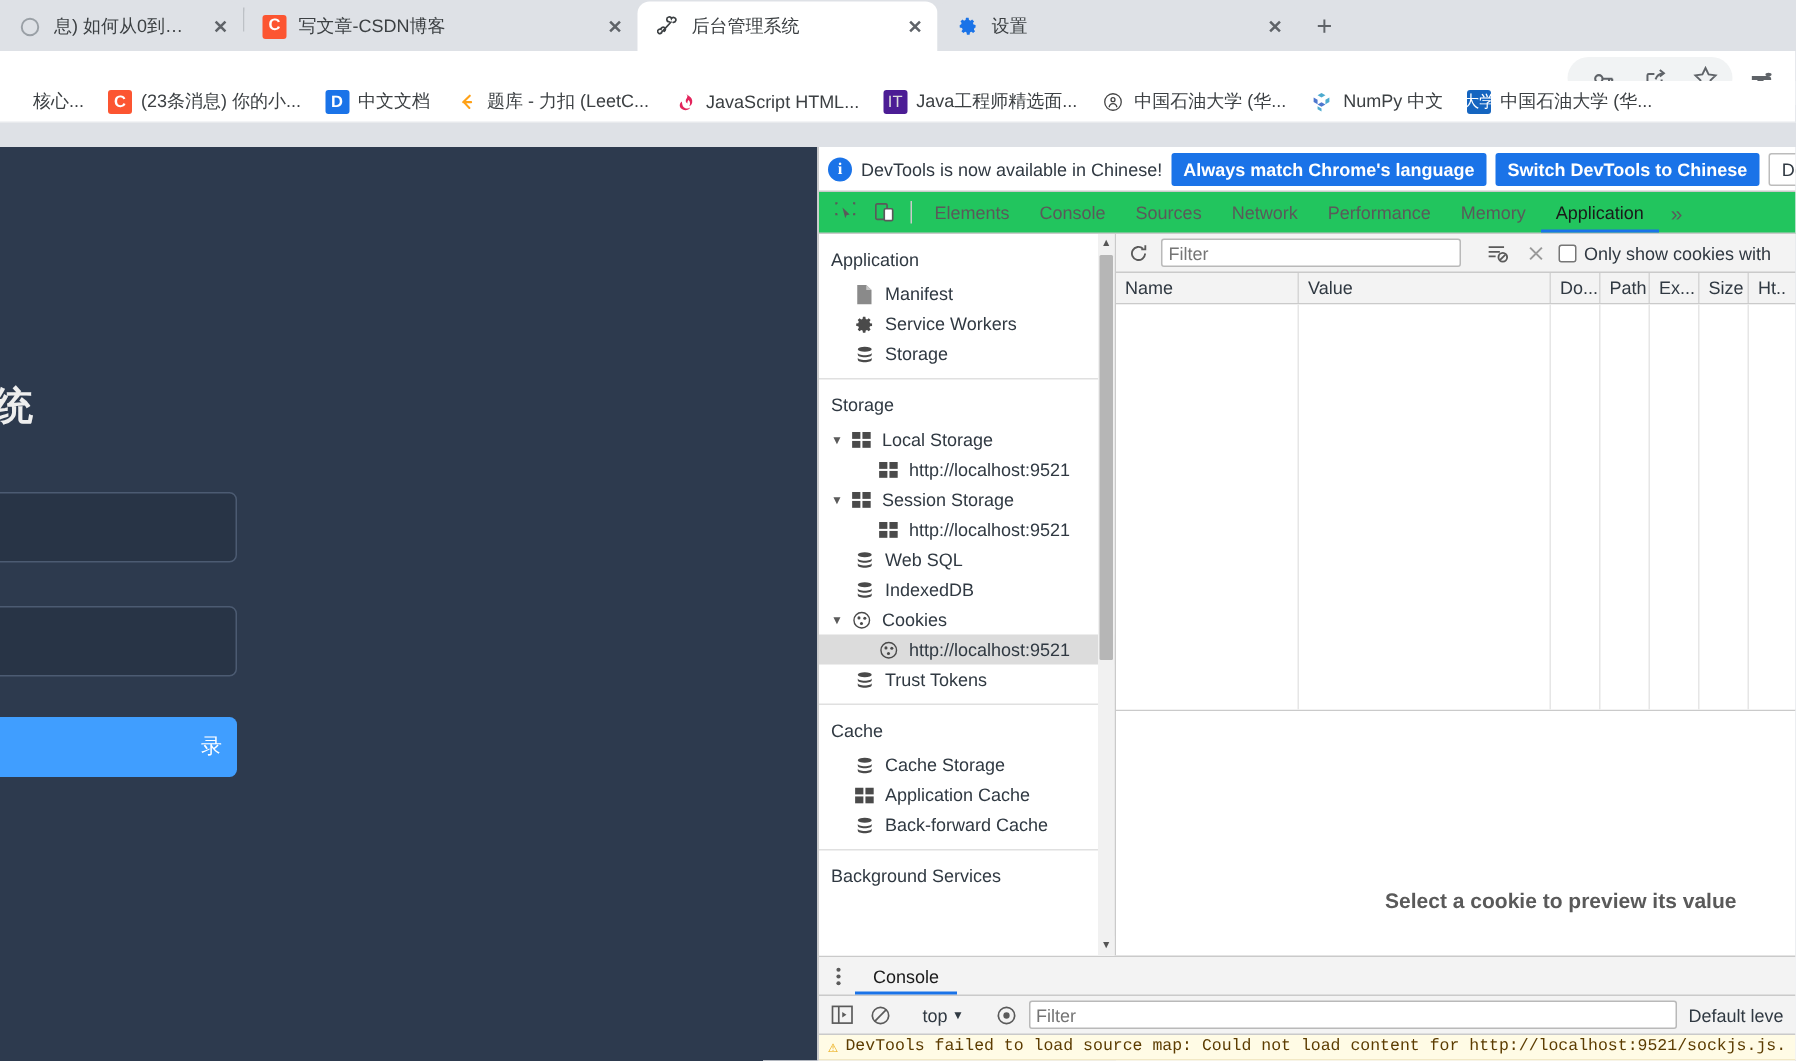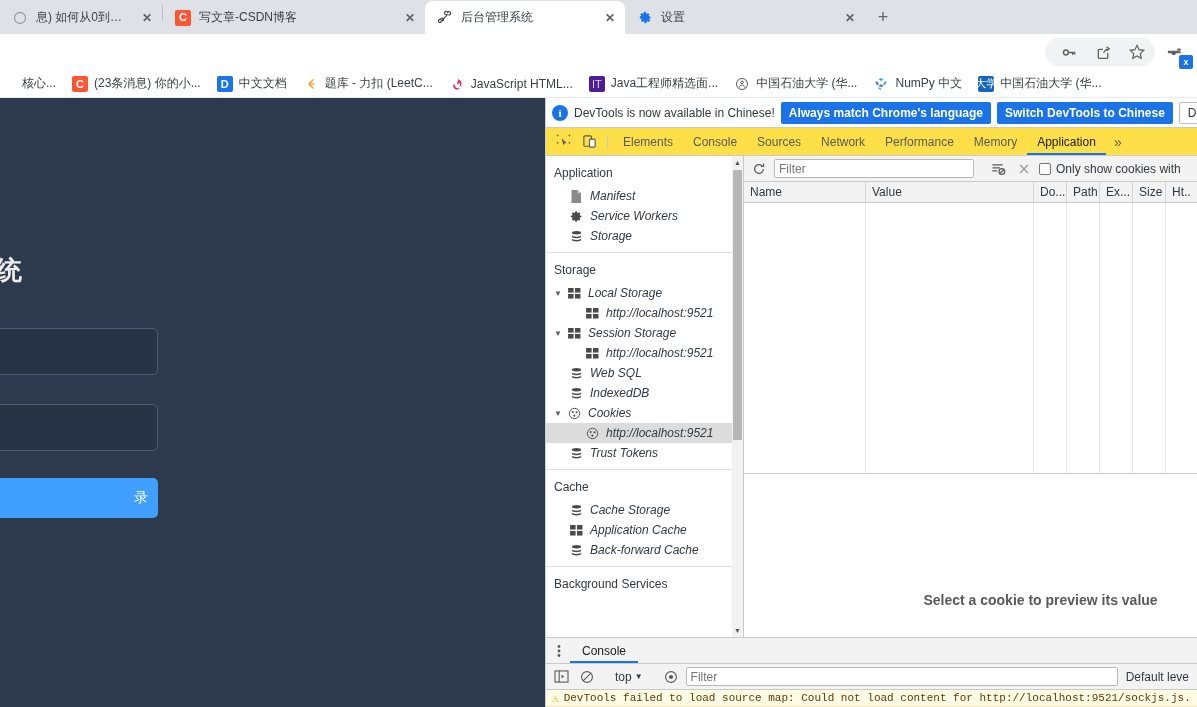--- a/index.html
+++ b/index.html
@@ -68,21 +68,21 @@
   .ext-badge {
     position: absolute; right: -4px; bottom: -3px;
     background: #1a73e8; color: #fff; font-size: 9px;
     width: 14px; height: 14px; border-radius: 2px;
     display: flex; align-items: center; justify-content: center;
     font-weight: bold;
   }
 
   
   .bookmarks {
-    position: absolute; top: 70px; left: 0; width: 1197px; height: 28px;
+    position: absolute; top: 54px; left: 0; width: 1197px; height: 28px;
     background: #ffffff; display: flex; align-items: center;
     padding-left: 0px; overflow: hidden; border-bottom: 1px solid #e8eaed;
   }
   .bm {
     display: flex; align-items: center; height: 24px;
     padding: 0 8px; border-radius: 4px; cursor: pointer;
     font-size: 12px; color: #3c4043; white-space: nowrap; flex: 0 0 auto;
   }
   .bm .bmicon {
     width: 16px; height: 16px; flex: 0 0 16px; margin-right: 6px;
@@ -150,21 +150,21 @@
     white-space: nowrap;
   }
   .btn-plain {
     background: #fff; color: #303942; border: 1px solid #bcbcbc; border-radius: 2px;
     font-size: 12px; height: 22px; padding: 0 8px; cursor: pointer;
     font-family: "Liberation Sans", sans-serif; white-space: nowrap;
   }
 
   
   .dt-tabs {
-    height: 28px; flex: 0 0 28px; background: #fde047;
+    height: 28px; flex: 0 0 28px; background: #22c55e;
     border-bottom: 1px solid #cacaca;
     display: flex; align-items: stretch; padding-left: 4px;
   }
   .dt-tool-btn {
     width: 26px; display: flex; align-items: center; justify-content: center;
     color: #5a5a5a; cursor: pointer;
   }
   .dt-tool-btn svg { display: block; }
   .dt-vsep { width: 1px; background: #cacaca; margin: 6px 5px; }
   .dt-tab {
@@ -184,21 +184,20 @@
     overflow: hidden; padding-top: 6px;
   }
   .side-group-title {
     font-size: 12px; color: #303942; padding: 4px 0 6px 8px;
   }
   .side-sep { height: 1px; background: #e0e0e0; margin: 6px 0; }
   .side-item {
     height: 20px; display: flex; align-items: center;
     padding-left: 22px; font-size: 12px; color: #303942; cursor: pointer;
     white-space: nowrap;
-    font-style: italic;
   }
   .side-item.child { padding-left: 38px; }
   .side-item.sel { background: #dcdcdc; }
   .side-ico {
     width: 16px; flex: 0 0 16px; margin-right: 6px;
     display: flex; align-items: center; justify-content: center;
     font-size: 11px; color: #5a5a5a;
   }
   .side-item .twisty {
     width: 12px; flex: 0 0 12px; margin-left: -14px; font-size: 8px; color: #5a5a5a;

